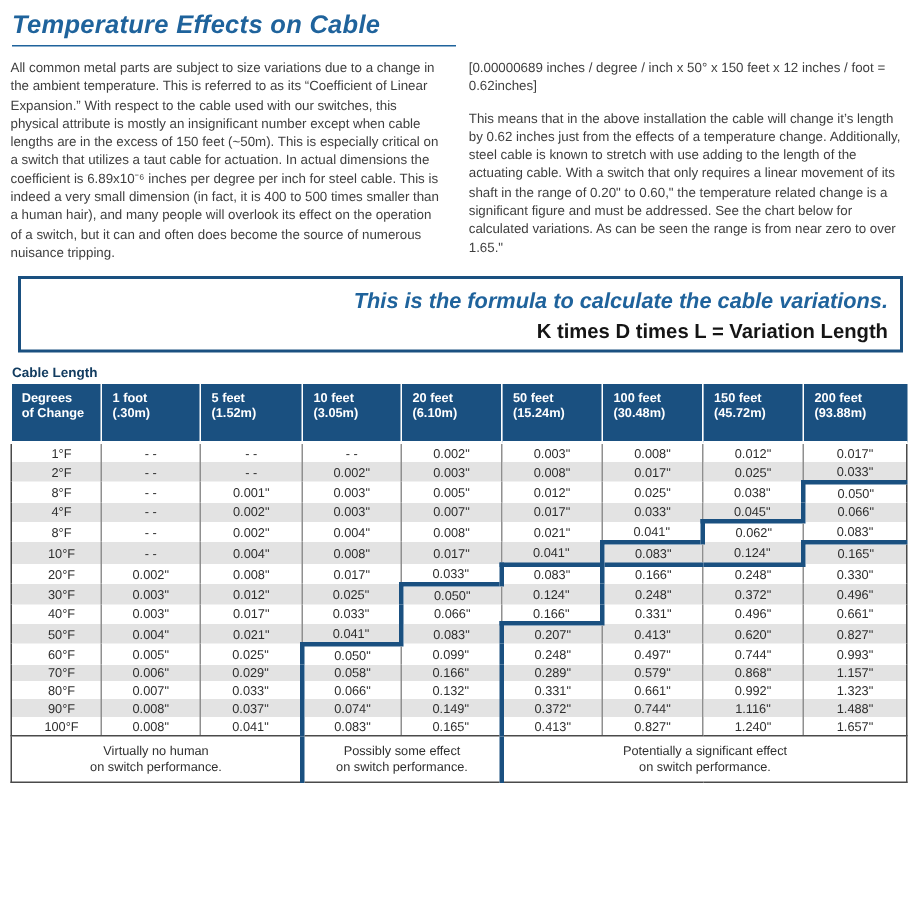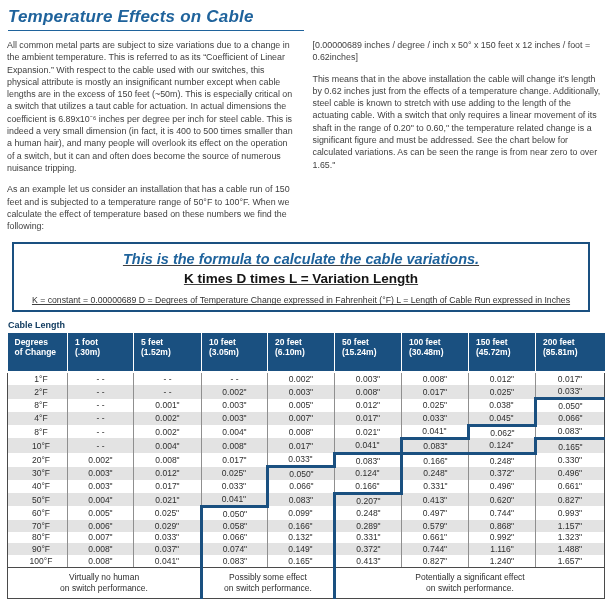--- a/index.html
+++ b/index.html
@@ -11,22 +11,22 @@
   .title { font-size:17px; font-style:italic; font-weight:bold; color:#1f639c;
            margin:2px 0 3px 1px; letter-spacing:0.2px; }
   .title-rule { height:1px; background:#1f639c; width:296px; margin:0 0 8px 1px; }
 
   
   .cols { display:flex; gap:16px; }
   .col { flex:1; min-width:0; }
   .col p { font-size:8.9px; line-height:12.3px; margin:0 0 9px 0; color:#3f3f3f; }
 
   
-  .formula-box { border:2px solid #1a5080; margin:1px 12px 0 5px; padding:7px 8px 5px 8px;
-                 text-align:center;text-decoration:underline; }
+  .formula-box { border:2px solid #1a5080; margin:1px 0 0 5px; padding:7px 8px 5px 8px;
+                 text-align:right; }
   .formula-headline { font-size:14.5px; font-style:italic; font-weight:bold; color:#1f639c; }
   .formula-main { font-size:13.5px; font-weight:bold; color:#151515; margin-top:4px; }
   .formula-legend { font-size:8.7px; color:#333; margin-top:9px; }
 
   
   .table-label { font-weight:bold; font-size:9px; color:#123c60; margin:8px 0 3px 1px; }
   table { width:100%; table-layout:fixed; border-collapse:collapse; font-size:8.5px;padding-left:32px; }
   thead th { background:#1a5080; color:#fff; text-align:left; font-size:8.5px;
              font-weight:bold; vertical-align:top; padding:4px 0 4px 7px; height:30px;
              border-left:1px solid #fff; border-bottom:2px solid #fff; }
@@ -49,32 +49,30 @@
 <body>
 
 <div class="page">
 
   <div class="title">Temperature Effects on Cable</div>
   <div class="title-rule"></div>
 
   <div class="cols">
     <div class="col">
       <p>All common metal parts are subject to size variations due to a change in the ambient temperature. This is referred to as its “Coefficient of Linear Expansion.” With respect to the cable used with our switches, this physical attribute is mostly an insignificant number except when cable lengths are in the excess of 150 feet (~50m). This is especially critical on a switch that utilizes a taut cable for actuation. In actual dimensions the coefficient is 6.89x10⁻⁶ inches per degree per inch for steel cable. This is indeed a very small dimension (in fact, it is 400 to 500 times smaller than a human hair), and many people will overlook its effect on the operation of a switch, but it can and often does become the source of numerous nuisance tripping.</p>
-      <p>As an example let us consider an installation that has a cable run of 150 feet and is subjected to a temperature range of 50°F to 100°F. When we calculate the effect of temperature based on these numbers we find the following:</p>
     </div>
     <div class="col">
       <p>[0.00000689 inches / degree / inch x 50° x 150 feet x 12 inches / foot = 0.62inches]</p>
       <p>This means that in the above installation the cable will change it’s length by 0.62 inches just from the effects of a temperature change. Additionally, steel cable is known to stretch with use adding to the length of the actuating cable. With a switch that only requires a linear movement of its shaft in the range of 0.20" to 0.60," the temperature related change is a significant figure and must be addressed. See the chart below for calculated variations. As can be seen the range is from near zero to over 1.65."</p>
     </div>
   </div>
 
   <div class="formula-box">
     <div class="formula-headline">This is the formula to calculate the cable variations.</div>
     <div class="formula-main">K times D times L = Variation Length</div>
-    <div class="formula-legend">K = constant = 0.00000689 D = Degrees of Temperature Change expressed in Fahrenheit (°F) L = Length of Cable Run expressed in Inches</div>
   </div>
 
   <div class="table-label">Cable Length</div>
 
   <table>
     <colgroup>
       <col style="width:60px">
         <col style="width:66px">
         <col style="width:68px">
       <col style="width:66px">
@@ -113,21 +111,21 @@
           <th>
             <div>100 feet</div>
             <div>(30.48m)</div>
           </th>
           <th>
             <div>150 feet</div>
             <div>(45.72m)</div>
           </th>
           <th>
             <div>200 feet</div>
-            <div>(85.81m)</div>
+            <div>(93.88m)</div>
           </th>
         </tr>
     </thead>
     <tbody id="tbody-el">
         <tr>
           <td class="deg">1°F</td>
           <td>- -</td>
           <td>- -</td>
           <td>- -</td>
           <td>0.002"</td>

